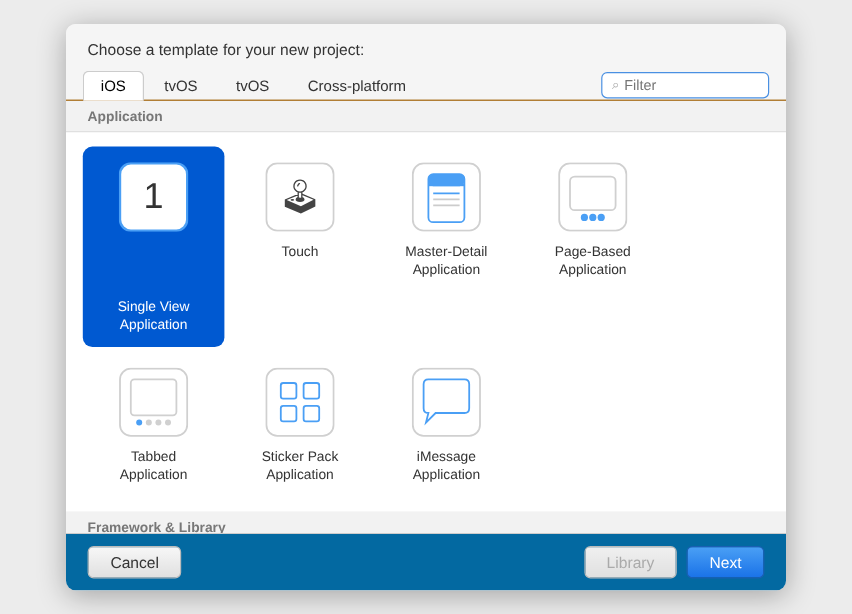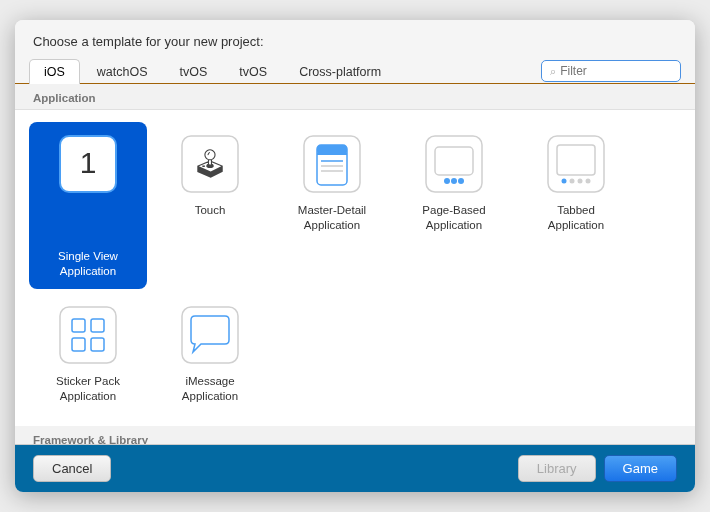--- a/index.html
+++ b/index.html
@@ -7,21 +7,21 @@
       font-family: -apple-system, BlinkMacSystemFont, 'Helvetica Neue', Arial, sans-serif;
       background: #ececec;
       width: 710px;
       height: 512px;
       display: flex;
       flex-direction: column;
       overflow: hidden;
     }
     .dialog {
       margin: 20px auto;
-      width: 680px;
+      width: 600px;
       background: #f5f5f5;
       border-radius: 8px;
       box-shadow: 0 4px 24px rgba(0,0,0,0.3);
       overflow: hidden;
       display: flex;
       flex-direction: column;
     }
     .dialog-title {
       padding: 14px 18px 10px;
       font-size: 13px;
@@ -159,21 +159,20 @@
     }
   </style>
 </head>
 <body>
 
 <div class="dialog">
   <div class="dialog-title">Choose a template for your new project:</div>
 
   <div class="tabs-bar">
     <div class="tab active">iOS</div>
-    <div class="tab">watchOS</div>
     <div class="tab">tvOS</div>
     <div class="tab">tvOS</div>
     <div class="tab">Cross-platform</div>
     <div class="filter-box">
       <span class="filter-icon">⌕</span>
       <input class="filter-input" type="text" placeholder="Filter" style="">
     </div>
   </div>
 
   <div class="content-area">
@@ -329,16 +328,16 @@
 
       </div>
     </div>
 
   </div>
 
   <div class="footer">
     <button class="btn">Cancel</button>
     <div class="btn-group">
       <button class="btn btn-disabled">Library</button>
-      <button class="btn btn-primary">Game</button>
+      <button class="btn btn-primary">Next</button>
     </div>
   </div>
 </div>
 
 </body></html>

